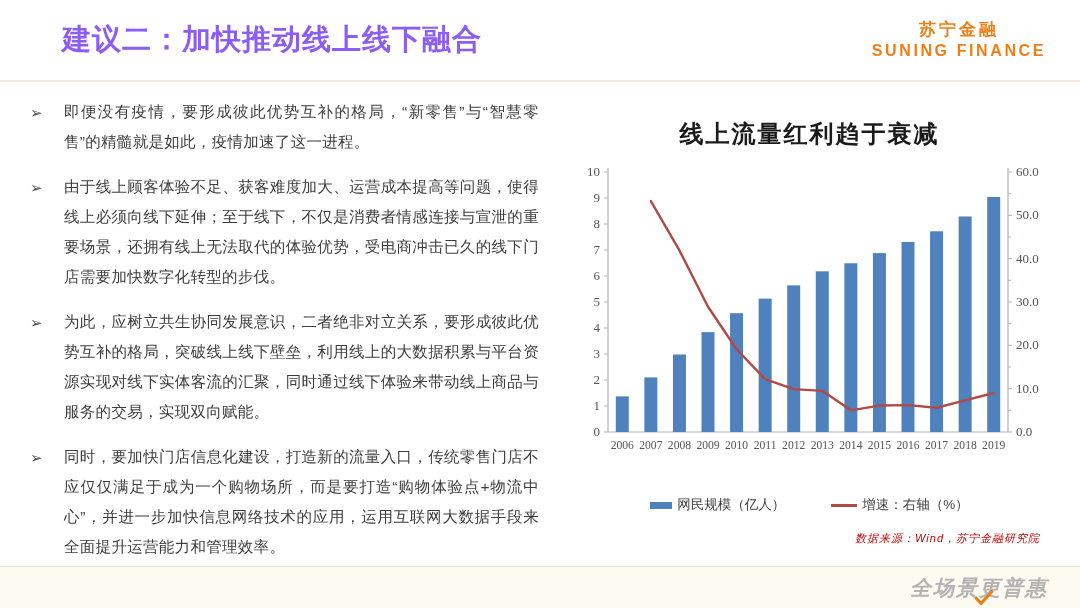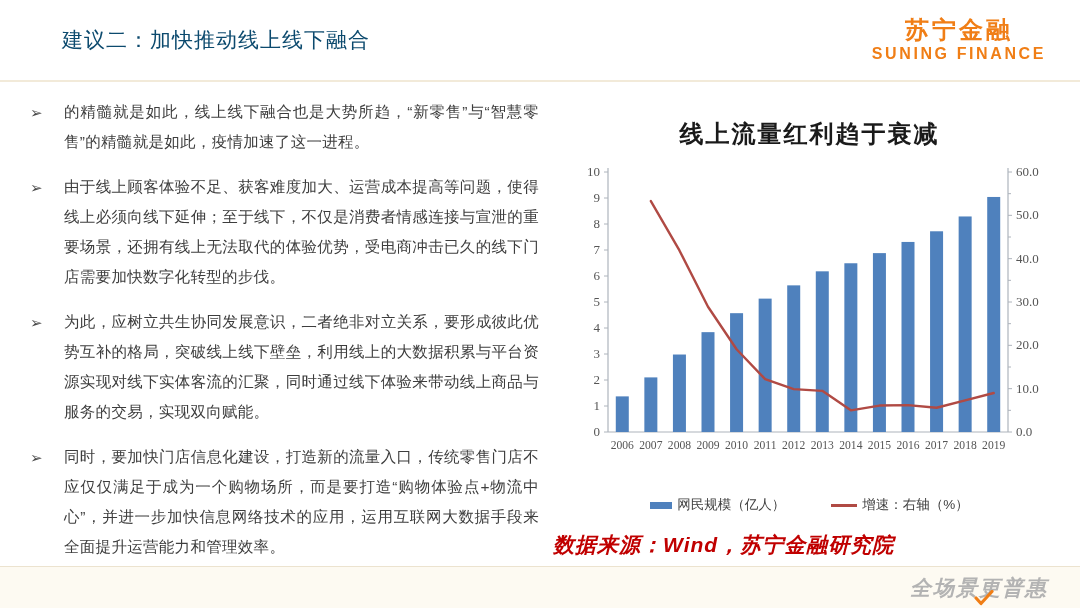--- a/index.html
+++ b/index.html
@@ -1,40 +1,40 @@
 <!DOCTYPE html>
 <html><head>
 <meta charset="utf-8">
 <style>
   html,body{margin:0;padding:0;}
   body{width:1080px;height:608px;background:#ffffff;font-family:"Liberation Sans","DejaVu Sans",sans-serif;overflow:hidden;}
   .slide{position:relative;width:1080px;height:608px;background:#fff;}
 
   
   .header{height:82px;display:flex;align-items:center;justify-content:space-between;padding:0 34px 0 62px;box-sizing:border-box;border-bottom:2px solid #f2ead9;}
-  .page-title{font-size:21px;font-weight:400;color:#0c4a6e;letter-spacing:1px;margin:0;}
+  .page-title{font-size:29px;font-weight:700;color:#8b5cf6;letter-spacing:1px;margin:0;}
   .logo{display:flex;flex-direction:column;align-items:center;line-height:1.1;}
-  .logo-cn{font-size:24px;font-weight:800;color:#F07E16;letter-spacing:3px;}
+  .logo-cn{font-size:17px;font-weight:800;color:#F07E16;letter-spacing:3px;}
   .logo-en{font-size:16px;font-weight:700;color:#F07E16;letter-spacing:2.6px;margin-top:2px;}
 
   
   .main{display:flex;height:483px;box-sizing:border-box;}
   .left-col{width:545px;box-sizing:border-box;padding:15px 6px 0 30px;}
   .bullet-item{display:flex;margin-bottom:15px;}
   .bullet-marker{width:34px;flex:0 0 34px;color:#4a4a4a;font-size:15px;line-height:30px;padding-top:1px;}
   .bullet-text{flex:1;font-size:15.5px;line-height:30px;color:#3d3d3d;text-align:justify;letter-spacing:.3px;margin:0;}
 
   .right-col{flex:1;box-sizing:border-box;padding:0 14px 0 8px;display:flex;flex-direction:column;align-items:center;}
   .chart-title{font-size:24px;font-weight:800;color:#1a1a1a;letter-spacing:2px;margin:36px 0 10px 0;text-align:center;}
   .chart-wrap{width:488px;}
   .legend-row{display:flex;justify-content:center;align-items:center;gap:46px;margin-top:2px;}
   .legend-item{display:flex;align-items:center;gap:5px;font-size:13.5px;color:#404040;margin-top:28px;}
   .legend-swatch-bar{width:22px;height:7px;background:#4F81BD;display:inline-block;}
   .legend-swatch-line{width:26px;height:3px;background:#B04A44;display:inline-block;}
-  .source-note{width:100%;padding-right:26px;box-sizing:border-box;margin-top:17px;color:#C00000;font-style:italic;font-weight:700;font-size:21px;letter-spacing:1px;}
+  .source-note{width:100%;text-align:right;padding-right:26px;box-sizing:border-box;margin-top:17px;color:#C00000;font-style:italic;font-weight:400;font-size:11px;letter-spacing:1px;}
 
   
   .footer{position:absolute;left:0;bottom:0;width:1080px;height:42px;background:#fdfaf2;border-top:1px solid #ece3cf;display:flex;justify-content:flex-end;align-items:center;padding-right:32px;box-sizing:border-box;}
   .watermark{position:relative;color:#b3b3b3;font-weight:800;font-style:italic;font-size:21px;letter-spacing:2px;}
   .watermark-check{position:absolute;left:64px;bottom:-4px;}
 
   svg text{font-family:"Liberation Serif","DejaVu Serif",serif;}
 </style>
 </head>
 <body>
@@ -47,21 +47,21 @@
       <span class="logo-cn">苏宁金融</span>
       <span class="logo-en">SUNING FINANCE</span>
     </div>
   </div>
 
   <div class="main">
 
     <div class="left-col">
       <div class="bullet-item">
         <span class="bullet-marker">➢</span>
-        <p class="bullet-text">的精髓就是如此，线上线下融合也是大势所趋，“新零售”与“智慧零售”的精髓就是如此，疫情加速了这一进程。</p>
+        <p class="bullet-text">即便没有疫情，要形成彼此优势互补的格局，“新零售”与“智慧零售”的精髓就是如此，疫情加速了这一进程。</p>
       </div>
       <div class="bullet-item">
         <span class="bullet-marker">➢</span>
         <p class="bullet-text">由于线上顾客体验不足、获客难度加大、运营成本提高等问题，使得线上必须向线下延伸；至于线下，不仅是消费者情感连接与宣泄的重要场景，还拥有线上无法取代的体验优势，受电商冲击已久的线下门店需要加快数字化转型的步伐。</p>
       </div>
       <div class="bullet-item">
         <span class="bullet-marker">➢</span>
         <p class="bullet-text">为此，应树立共生协同发展意识，二者绝非对立关系，要形成彼此优势互补的格局，突破线上线下壁垒，利用线上的大数据积累与平台资源实现对线下实体客流的汇聚，同时通过线下体验来带动线上商品与服务的交易，实现双向赋能。</p>
       </div>
       <div class="bullet-item">

